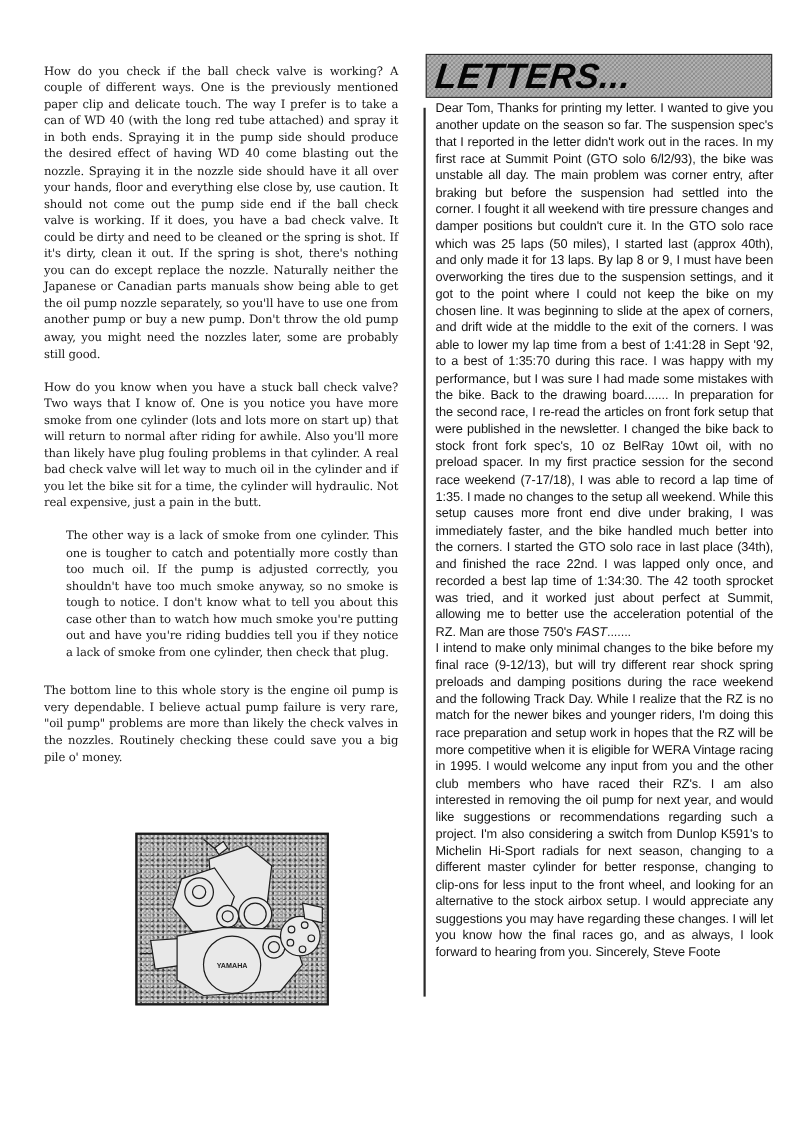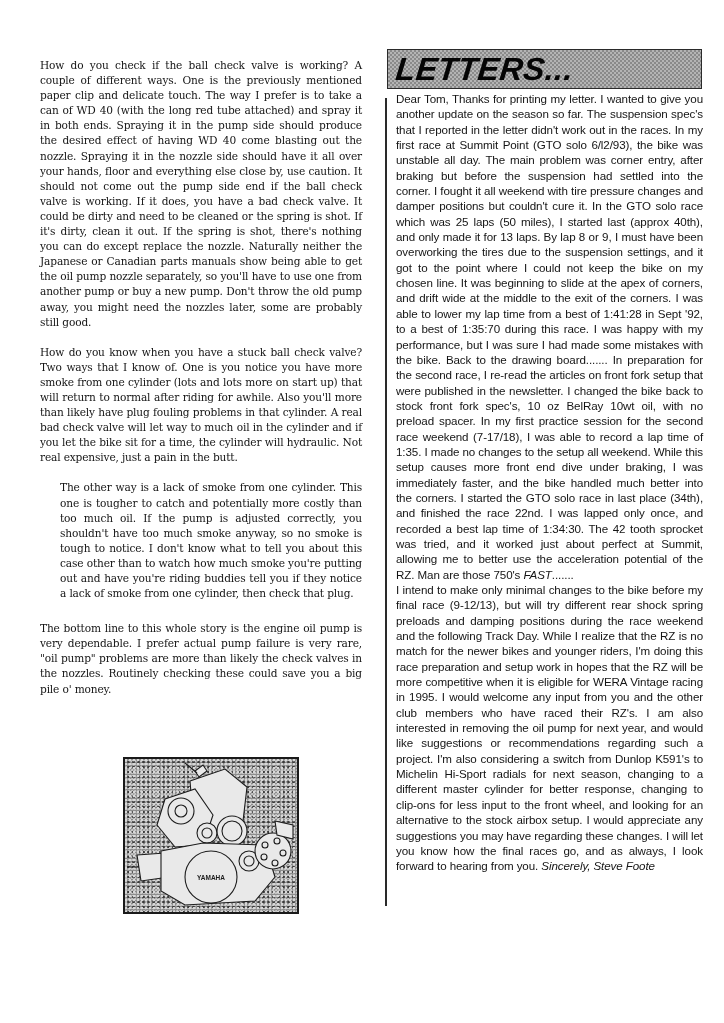--- a/index.html
+++ b/index.html
@@ -86,32 +86,32 @@
     font-size: 11.6px;
     line-height: 15.35px;
     letter-spacing: -0.1px;
     color: #141414;
   }
   .letters-body p {
     margin: 0;
     text-align: justify;
   }
   .letters-body em { }
-  .signature { font-style: italic; }
+  .signature { }
 </style>
 </head>
 <body>
 
 <div class="page">
 
   <div class="left-col">
     <p>How do you check if the ball check valve is working? A couple of different ways.  One is the previously mentioned paper clip and delicate touch.  The way I prefer is to take a can of WD 40 (with the long red tube attached) and spray it in both ends.  Spraying it in the pump side should produce the desired effect of having WD 40 come blasting out the nozzle.  Spraying it in the nozzle side should have it all over your hands, floor and everything else close by, use caution.  It should not come out the pump side end if the ball check valve is working.  If it does, you have a bad check valve.  It could be dirty and need to be cleaned or the spring is shot.  If it's dirty, clean it out.  If the spring is shot, there's nothing you can do except replace the nozzle. Naturally neither the Japanese or Canadian parts manuals show being able to get the oil pump nozzle separately, so you'll have to use one from another pump or buy a new pump.  Don't throw the old pump away, you might need the nozzles later, some are probably still good.</p>
     <p>How do you know when you have a stuck ball check valve?  Two ways that I know of.  One is you notice you have more smoke from one cylinder (lots and lots more on start up) that will return to normal after riding for awhile.  Also you'll more than likely have plug fouling problems in that  cylinder.  A real bad check valve will let way to much oil in the cylinder and if you let the bike sit for a time, the cylinder will hydraulic.  Not real expensive, just a pain in the butt.</p>
     <p class="tight">The other way is a lack of smoke from one cylinder. This one is tougher to catch and potentially more costly than too much oil.  If the pump is adjusted correctly, you shouldn't have too much smoke anyway, so no smoke is tough to notice.  I don't know what to tell you about this case other than to watch how much smoke you're putting out and have you're riding buddies tell you if they notice a lack of smoke from one cylinder, then check that plug.</p>
-    <p>The bottom line to this whole story is the engine oil pump is very dependable.  I prefer actual pump failure is very rare, "oil pump" problems are more than likely the check valves in the nozzles.  Routinely checking these could save you a big pile o' money.</p>
+    <p>The bottom line to this whole story is the engine oil pump is very dependable.  I believe actual pump failure is very rare, "oil pump" problems are more than likely the check valves in the nozzles.  Routinely checking these could save you a big pile o' money.</p>
   </div>
 
   <div class="figure">
     <svg viewBox="0 0 172 153">
       <g fill="#e9e9e9" stroke="#1c1c1c" stroke-width="1.1">
 
         <path d="M65 22 L100 10 L122 28 L118 62 L90 72 L68 58 Z"></path>
         <path d="M40 40 L70 30 L88 56 L78 86 L50 88 L32 66 Z"></path>
         <circle cx="56" cy="52" r="13"></circle>
         <circle cx="56" cy="52" r="6"></circle>

